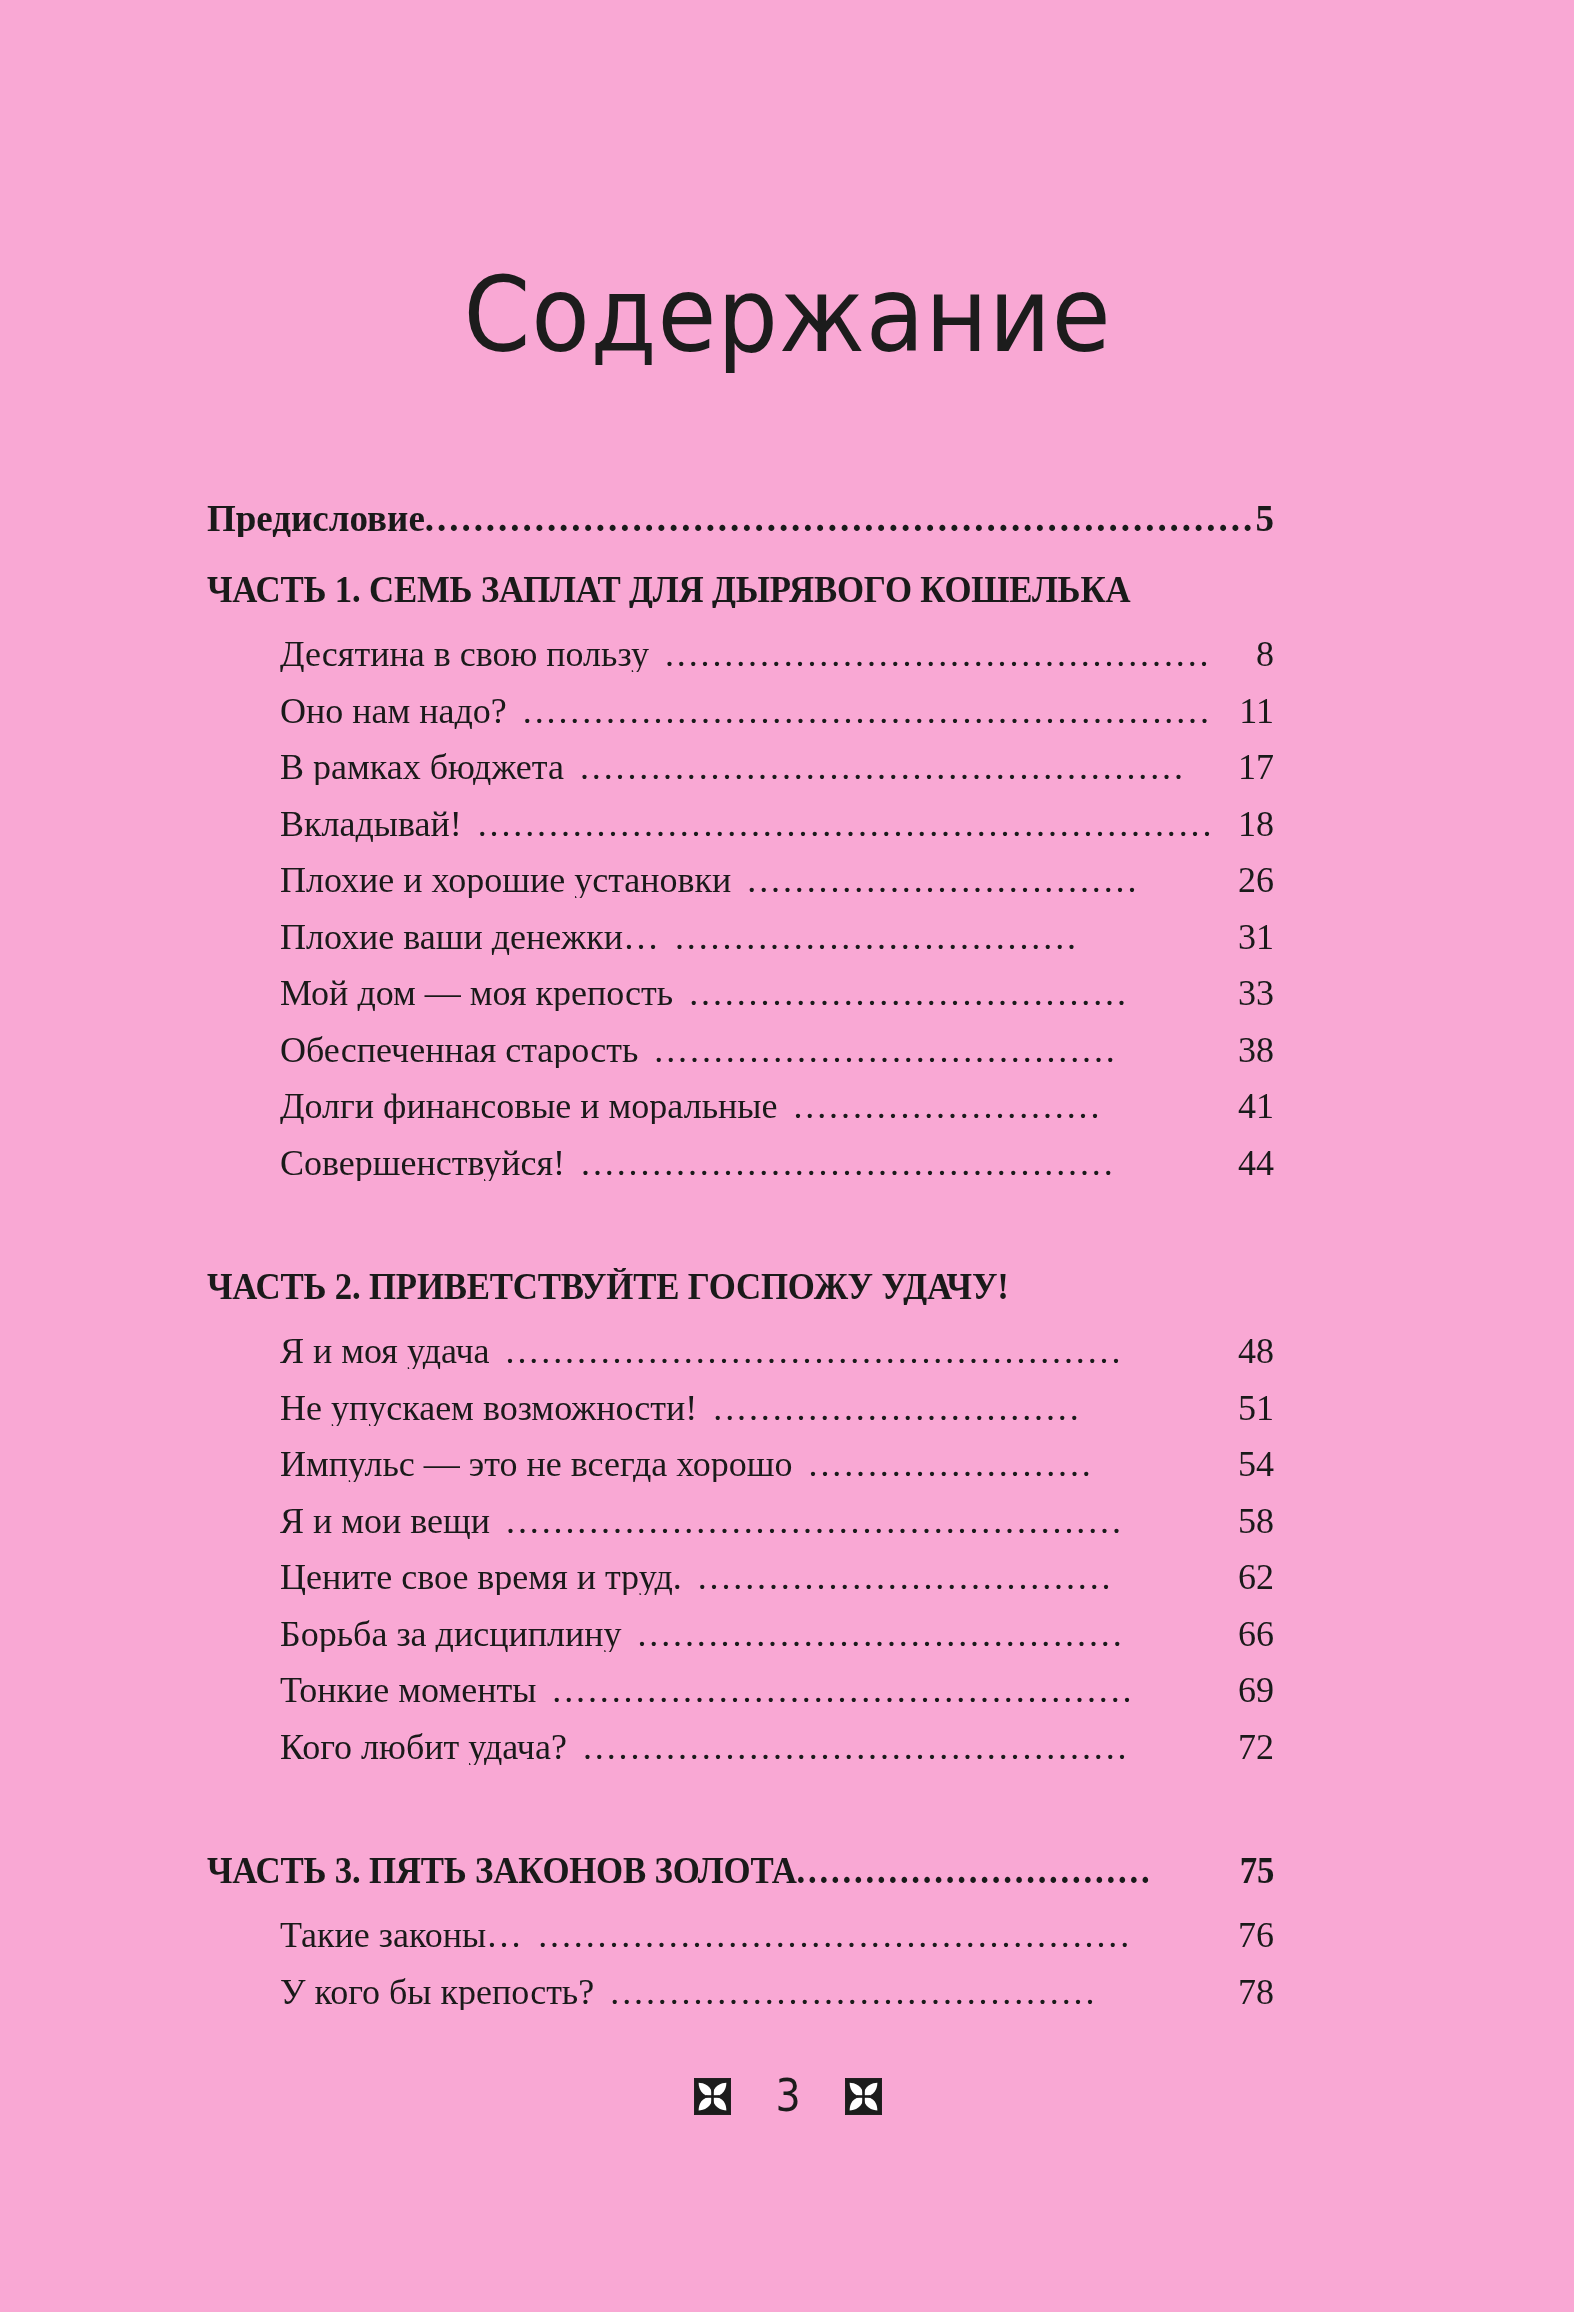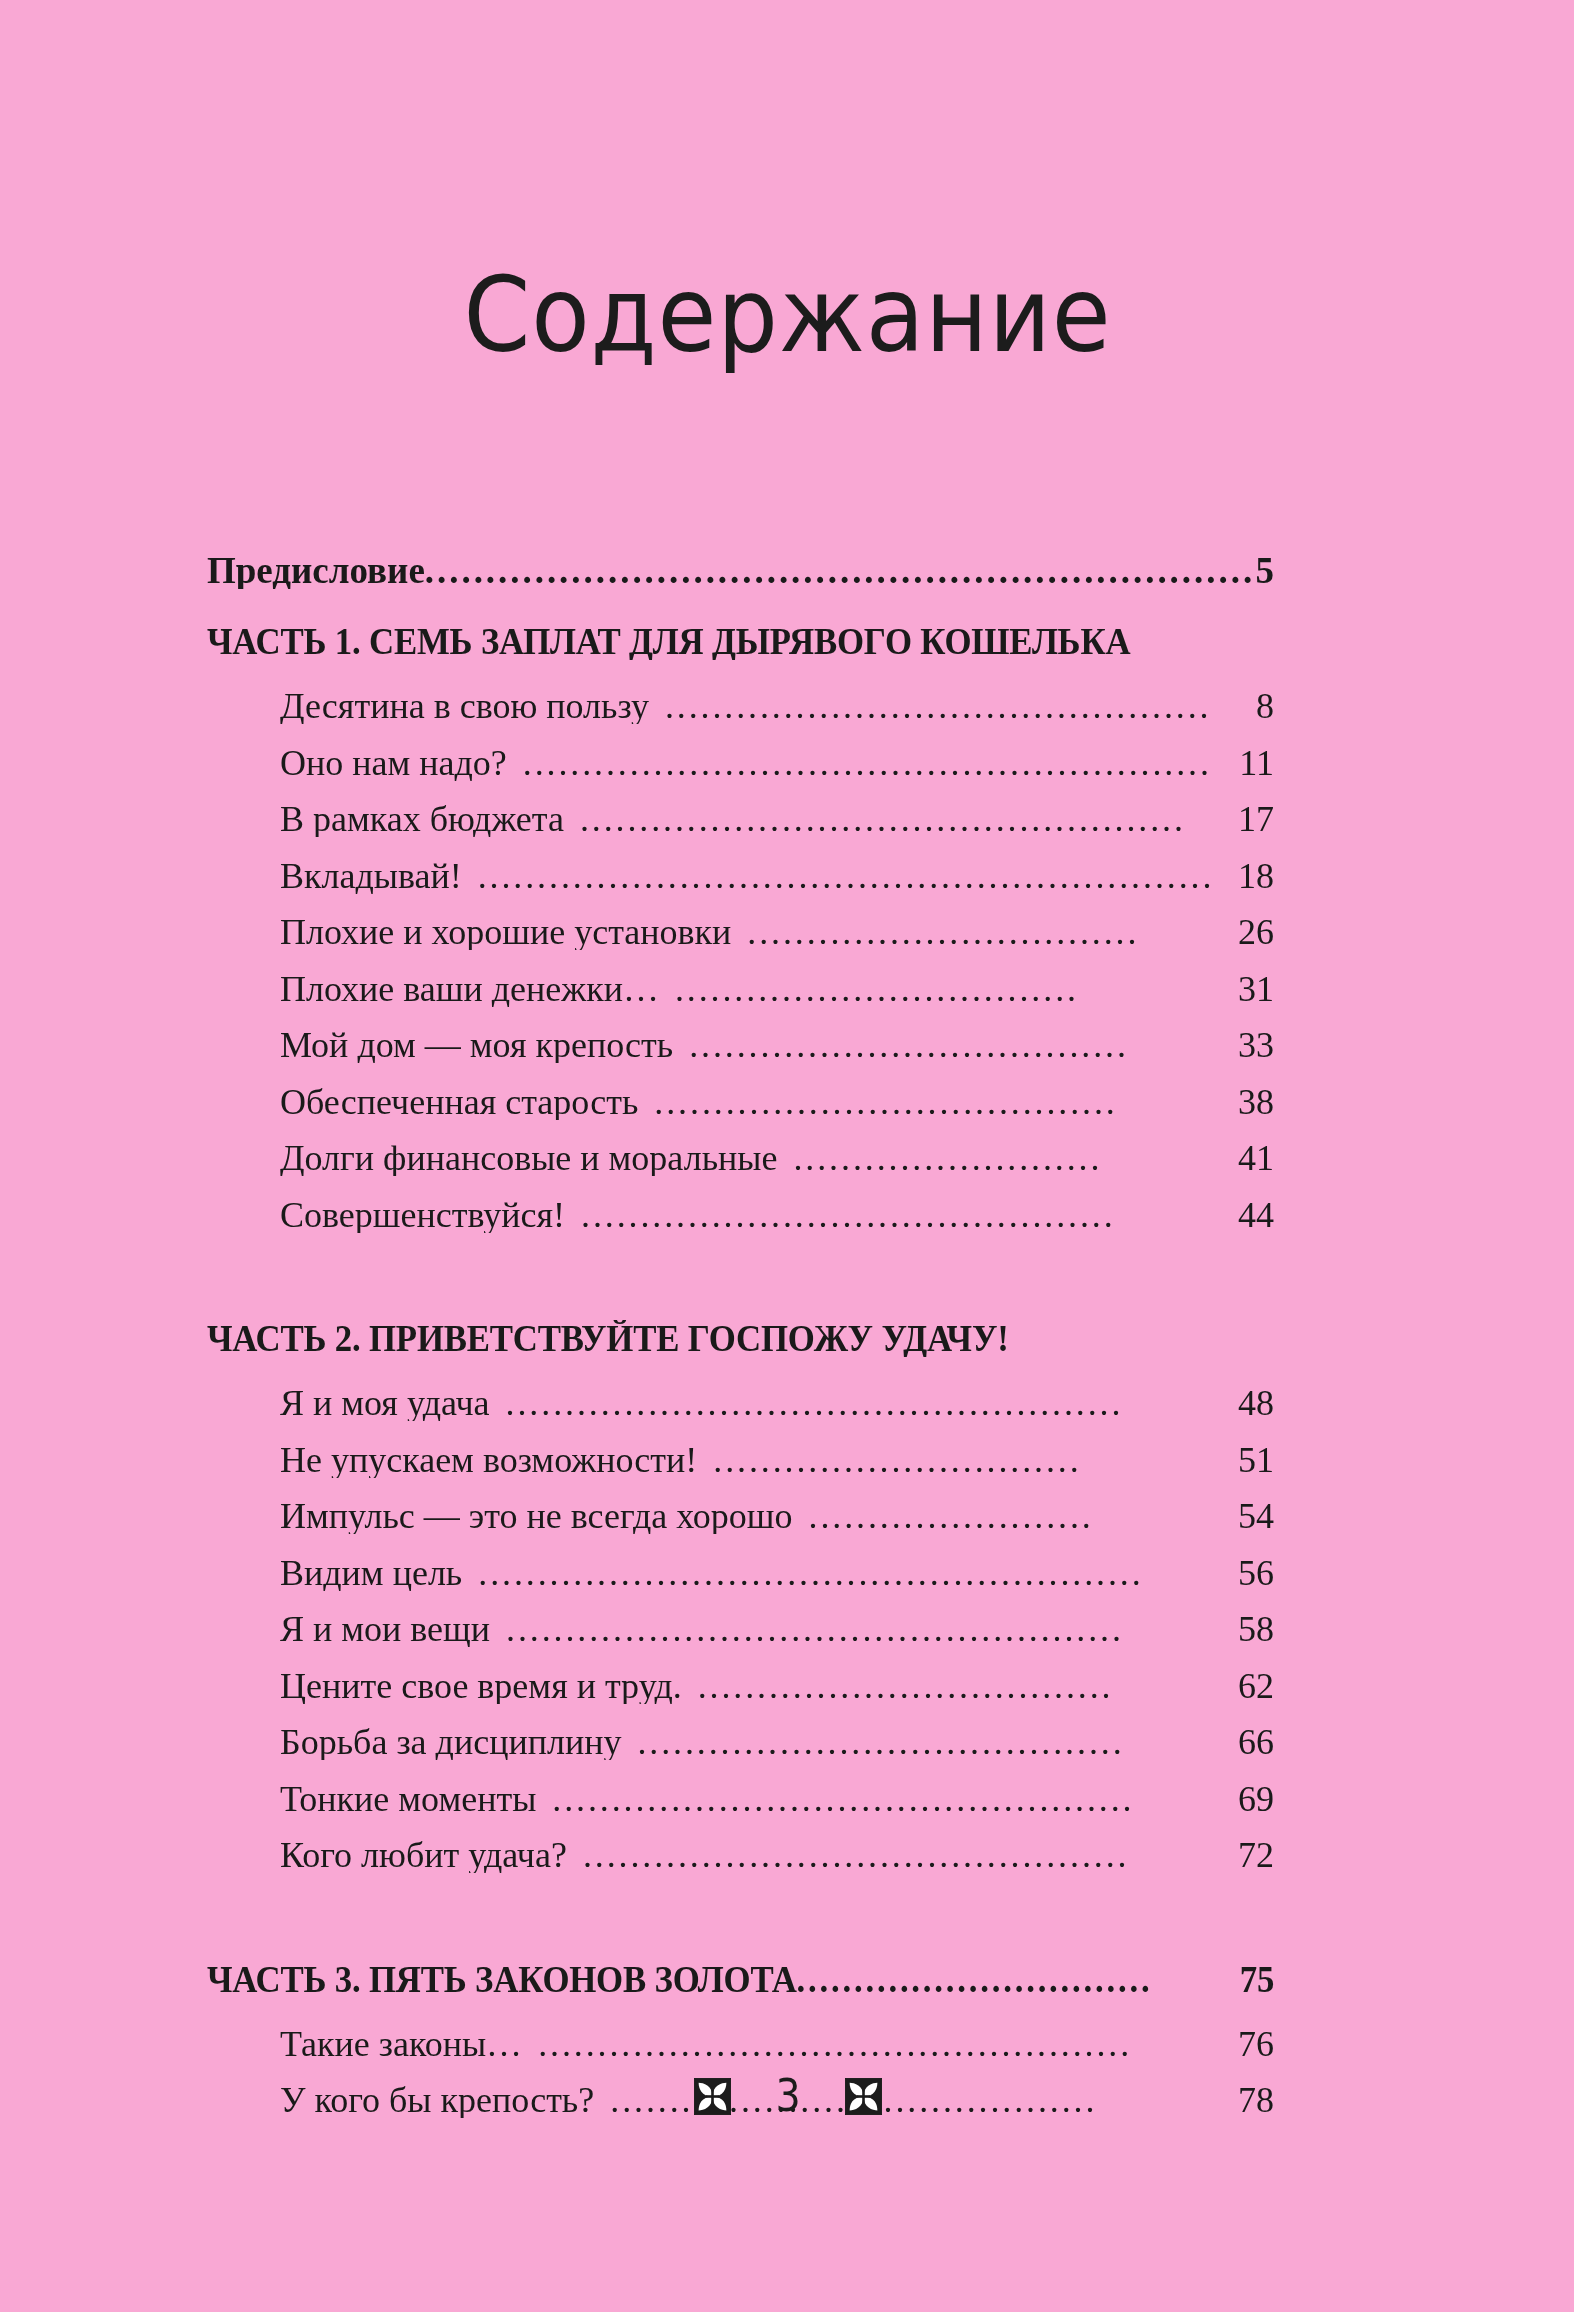--- a/index.html
+++ b/index.html
@@ -36,21 +36,21 @@
     letter-spacing: 0.9px;
     color: #1c1c1c;
     
     transform: scaleX(0.92);
     transform-origin: 50% 50%;
   }
 
   
   .toc {
     position: absolute;
-    top: 552px;
+    top: 500px;
     left: 207px;
     width: 1067px;
   }
 
   .row {
     display: flex;
     align-items: baseline;
     width: 100%;
     white-space: nowrap;
     overflow: hidden;
@@ -224,25 +224,20 @@
       </div>
       <div class="row entry">
         <span class="label">Не упускаем возможности! </span>
         <span class="leader">...............................</span>
         <span class="page-no">51</span>
       </div>
       <div class="row entry">
         <span class="label">Импульс — это не всегда хорошо</span>
         <span class="leader">........................</span>
         <span class="page-no">54</span>
-      </div>
-      <div class="row entry">
-        <span class="label">Видим цель </span>
-        <span class="leader">........................................................</span>
-        <span class="page-no">56</span>
       </div>
       <div class="row entry">
         <span class="label">Я и мои вещи </span>
         <span class="leader">....................................................</span>
         <span class="page-no">58</span>
       </div>
       <div class="row entry">
         <span class="label">Цените свое время и труд.</span>
         <span class="leader">...................................</span>
         <span class="page-no">62</span>

